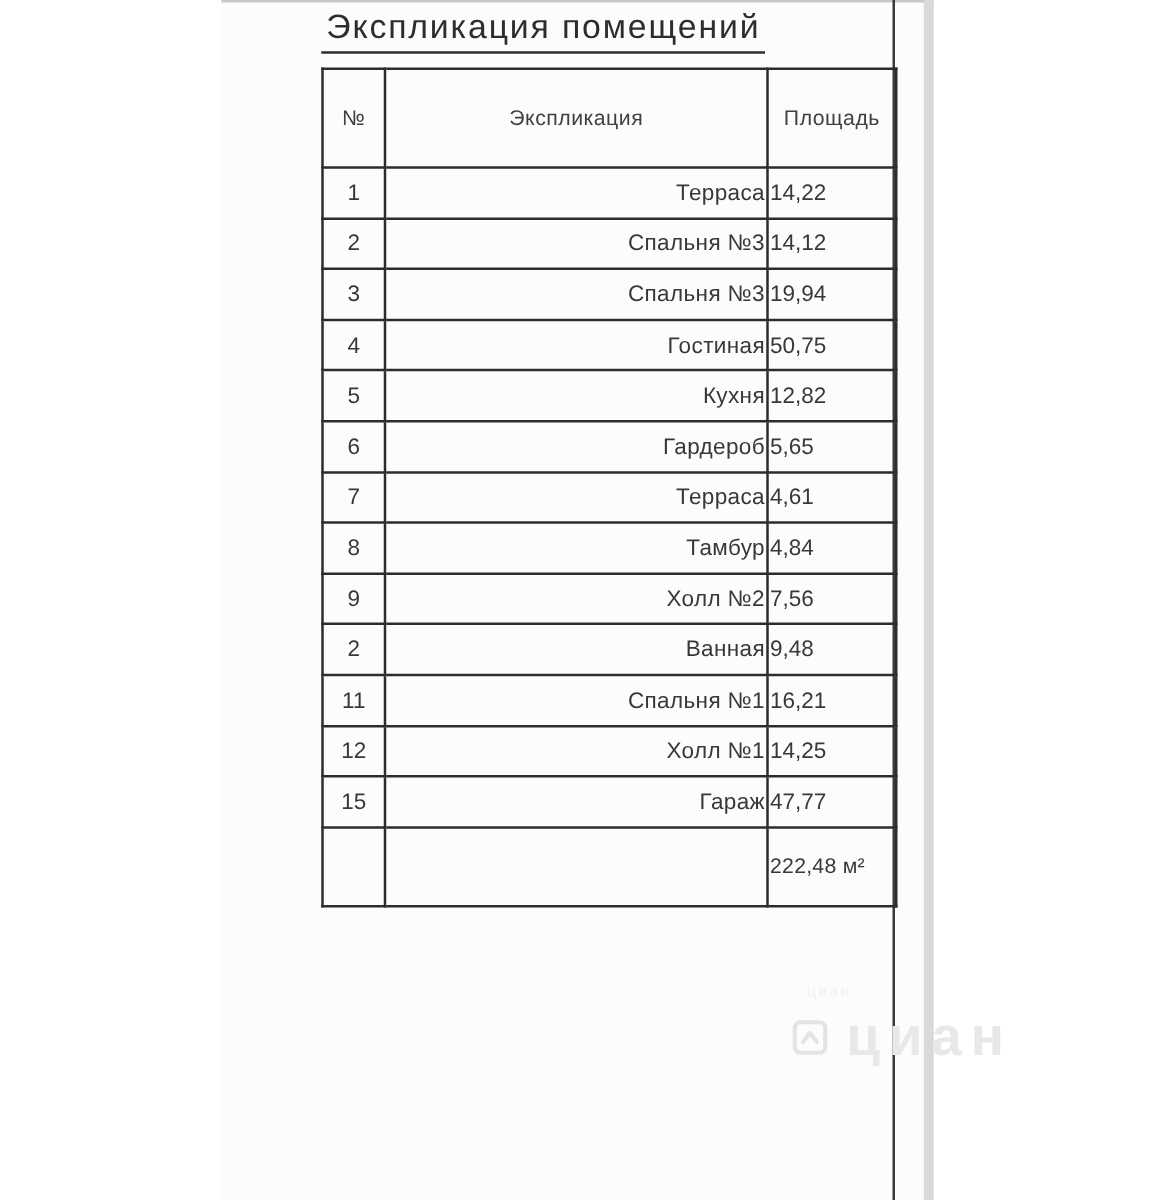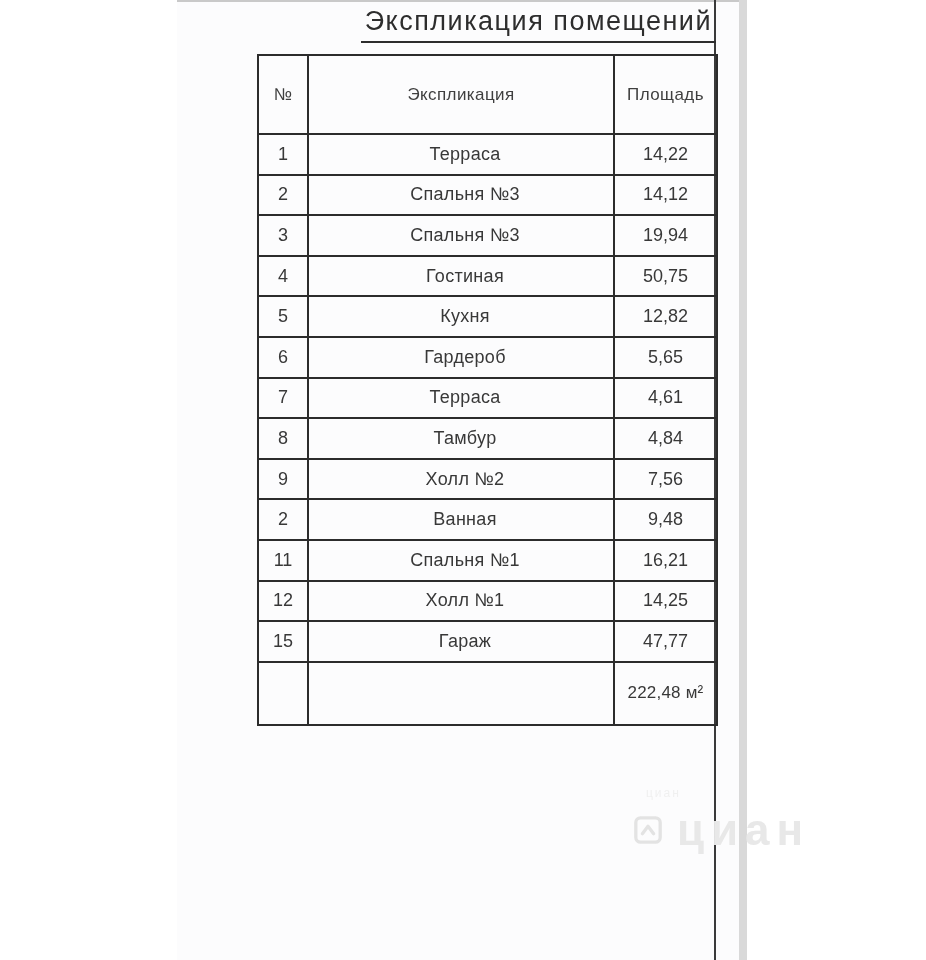--- a/index.html
+++ b/index.html
@@ -40,21 +40,21 @@
   .edge-strip {
     position: absolute;
     left: 739px; top: 0;
     width: 8px; height: 960px;
     background: #d9d9d9;
   }
   .title {
     position: absolute;
     left: 257px; top: 6px;
     width: 459px;
-    text-align: right;
+    text-align: left;
     z-index: 3;
   }
   .title-text {
     display: inline-block;
     font-size: 27px;
     letter-spacing: 1.5px;
     color: #2d2d2d;
     border-bottom: 2px solid #2d2d2d;
     padding: 0 4px 4px 4px;
     white-space: nowrap;
@@ -81,22 +81,22 @@
   table.expl thead tr { height: 79px; }
   table.expl tbody tr { height: 40.6px; }
   table.expl tfoot tr { height: 63px; }
   table.expl th {
     font-size: 17px;
     color: #3f3f3f;
     text-align: center;
     letter-spacing: 0.4px;
   }
   td.c-num  { text-align: center; font-size: 18px; }
-  td.c-name { text-align: center; padding-left: 9px; font-size: 18px; letter-spacing: 0.3px; }
-  td.c-area { text-align: center; font-size: 18px; }
+  td.c-name { text-align: right; padding-left: 9px; font-size: 18px; letter-spacing: 0.3px; }
+  td.c-area { text-align: left; font-size: 18px; }
   td.total-area { font-size: 17px; letter-spacing: 0.2px; }
   
   .wm {
     position: absolute;
     left: 633px; top: 806px;
     height: 48px;
     display: flex;
     align-items: center;
     gap: 14px;
     z-index: 4;

